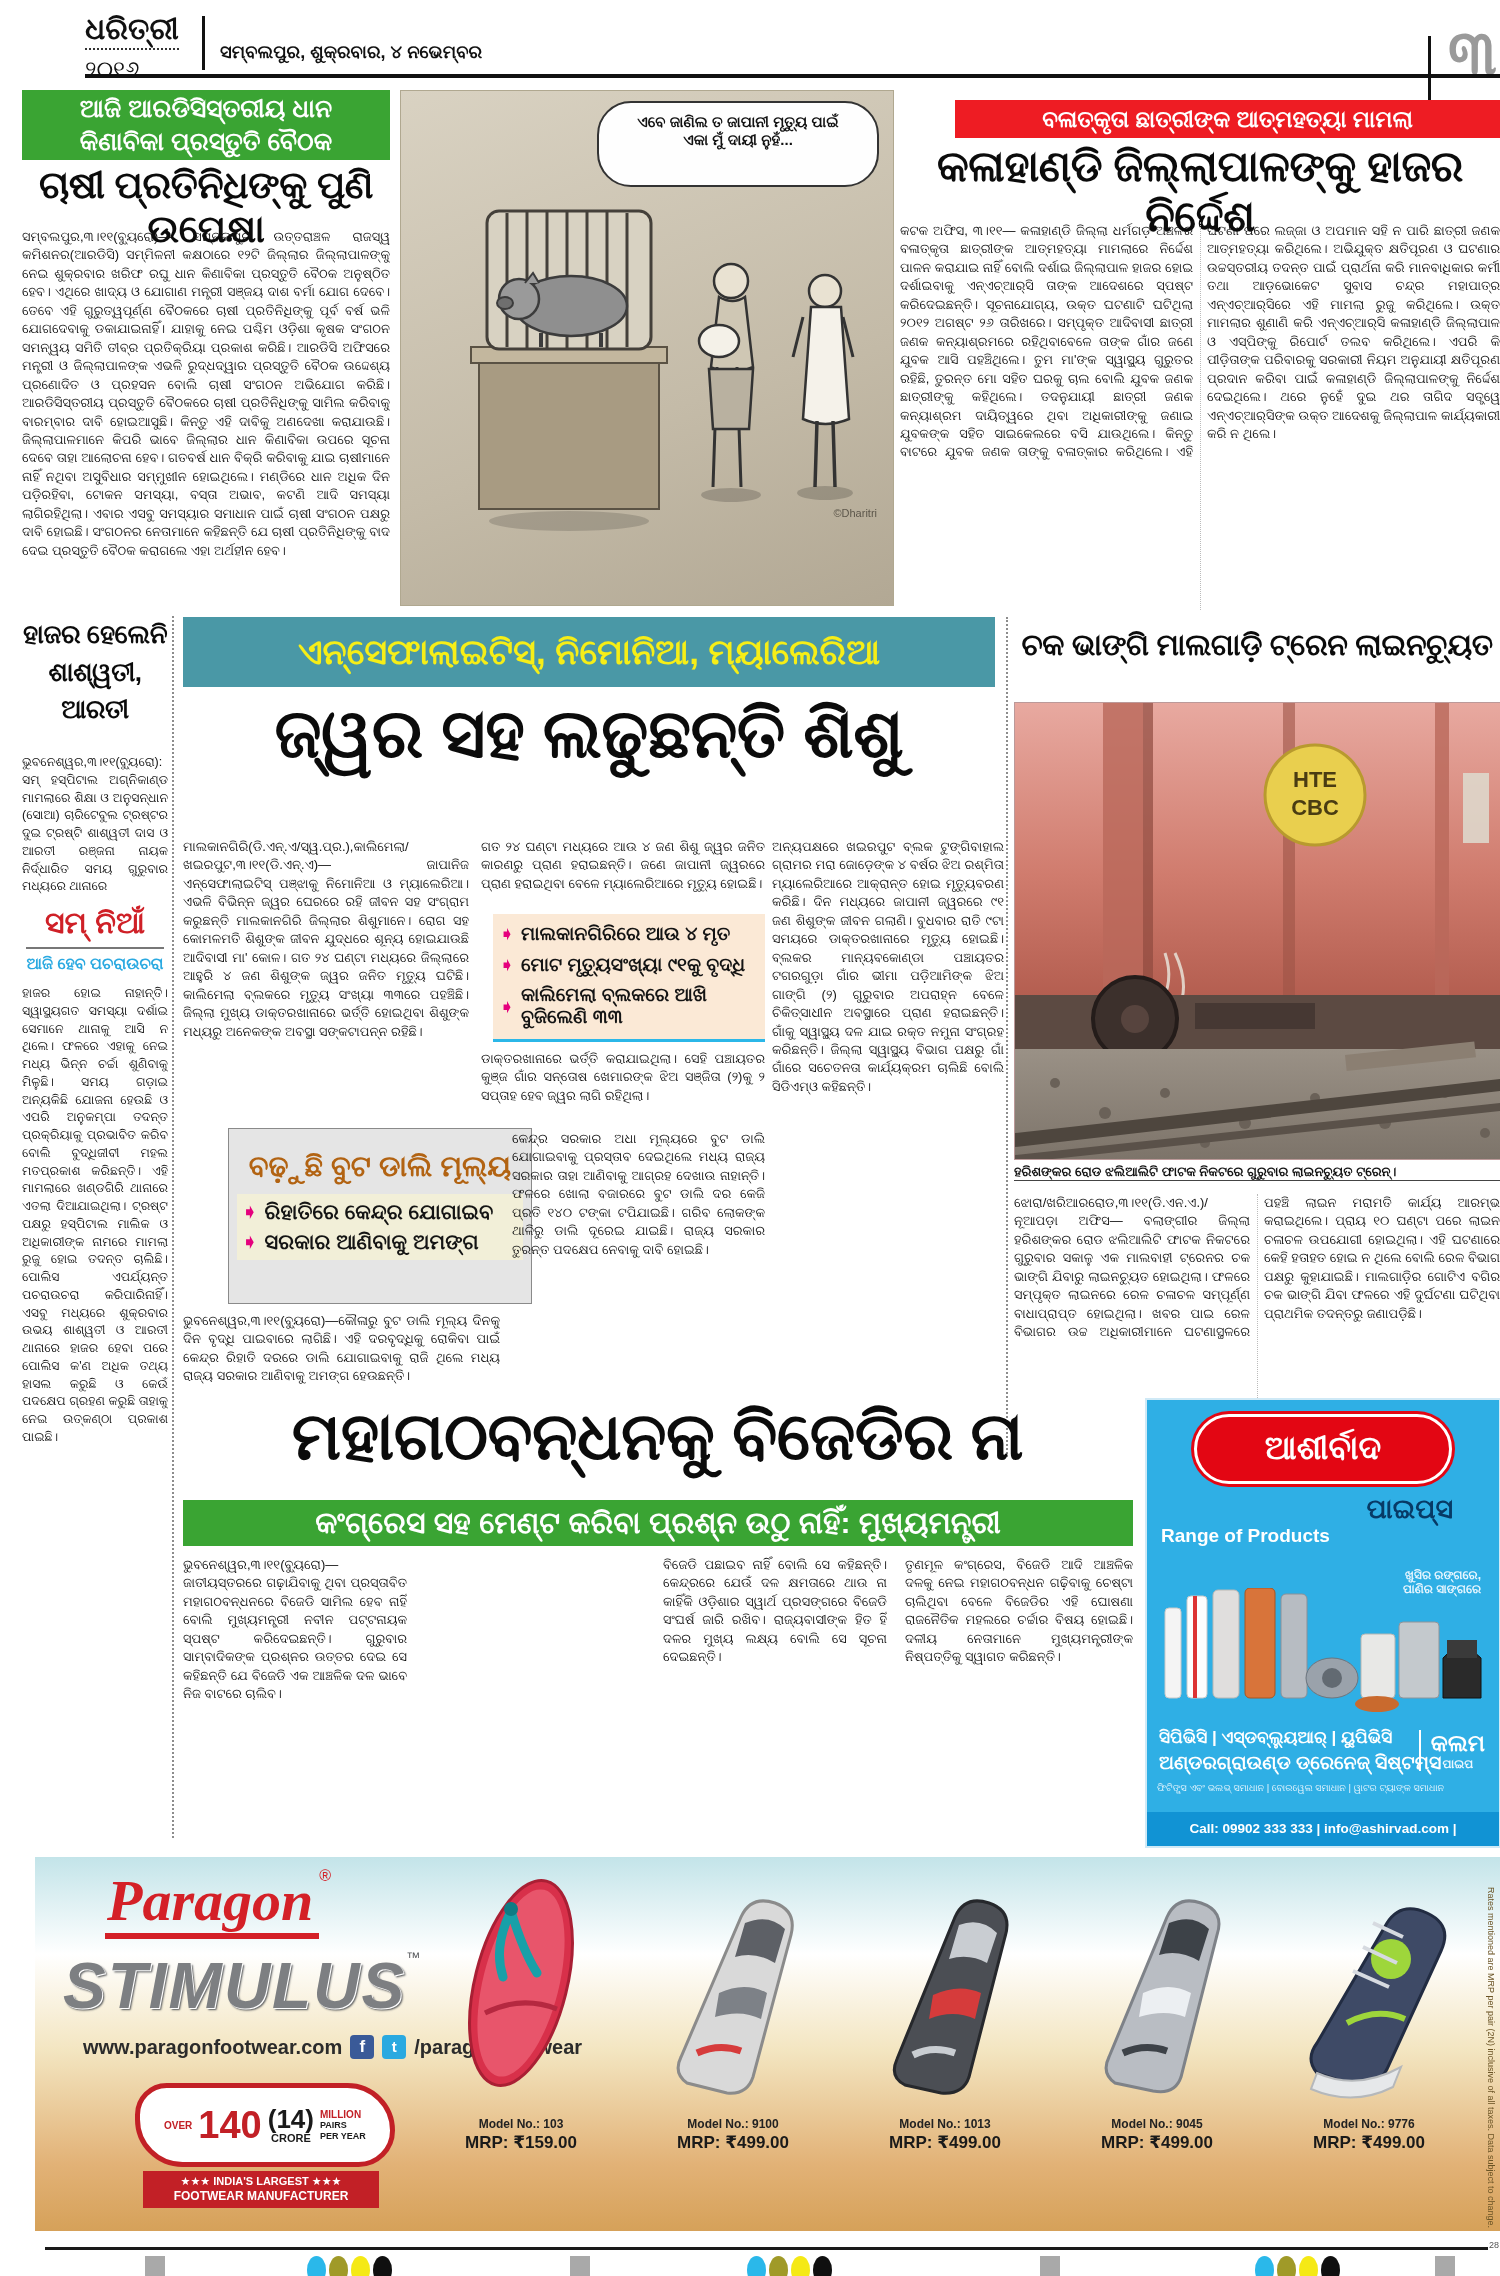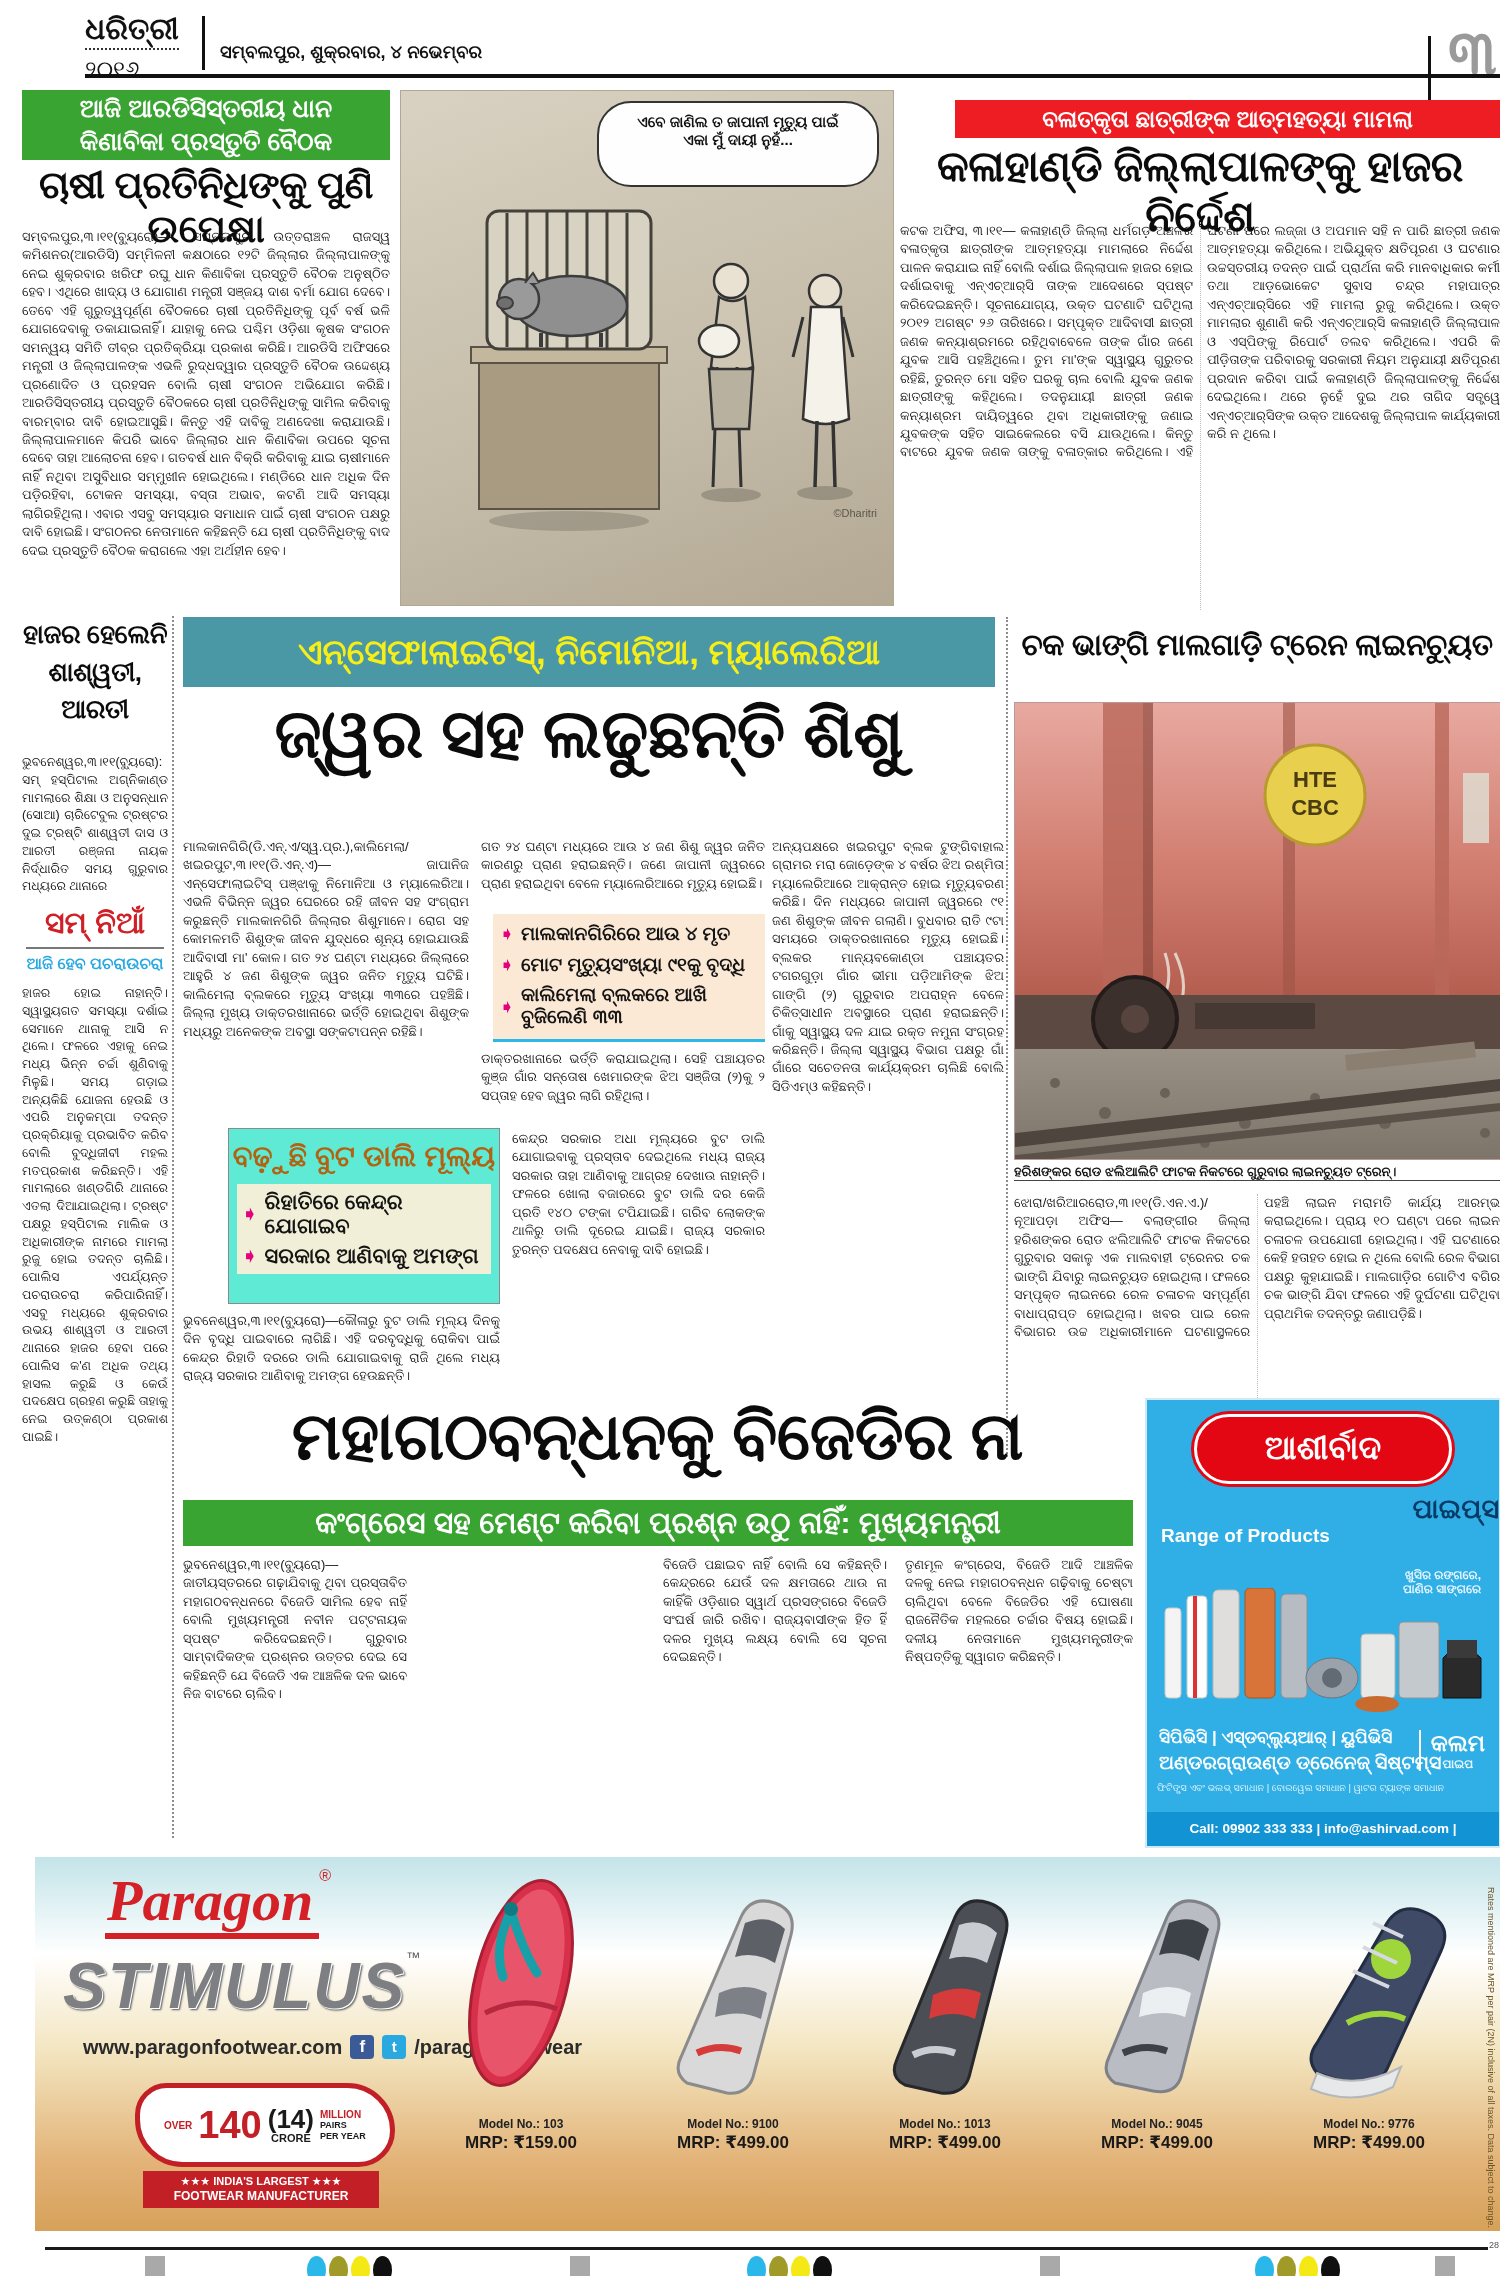--- a/index.html
+++ b/index.html
@@ -124,21 +124,21 @@
         <span>ମୋଟ ମୃତ୍ୟୁସଂଖ୍ୟା ୯୧କୁ ବୃଦ୍ଧି</span>
       </div>
     <div class="bulletline" style="font-size:19px;">
         <span class="arrow">➧</span>
         <span>କାଲିମେଲା ବ୍ଲକରେ ଆଖି ବୁଜିଲେଣି ୩୩</span>
       </div>
   </div>
   <div class="abs jtext" style="left:481px;top:1050px;width:284px;height:74px;font-size:13px;">ଡାକ୍ତରଖାନାରେ ଭର୍ତ୍ତି କରାଯାଇଥିଲା। ସେହି ପଞ୍ଚାୟତର କୁଞ୍ଜ ଗାଁର ସନ୍ତୋଷ ଖେମାରଙ୍କ ଝିଅ ସଞ୍ଜିତା (୨)କୁ ୨ ସପ୍ତାହ ହେବ ଜ୍ୱର ଲାଗି ରହିଥିଲା।</div>
   <div class="abs jtext" style="left:772px;top:838px;width:232px;height:616px;font-size:13px;">ଅନ୍ୟପକ୍ଷରେ ଖଇରପୁଟ ବ୍ଲକ ଟୁଙ୍ଗିବାହାଲ ଗ୍ରାମର ମରା ଜୋଡ଼େଙ୍କ ୪ ବର୍ଷର ଝିଅ ରଶ୍ମିତା ମ୍ୟାଲେରିଆରେ ଆକ୍ରାନ୍ତ ହୋଇ ମୃତ୍ୟୁବରଣ କରିଛି। ଦିନ ମଧ୍ୟରେ ଜାପାନୀ ଜ୍ୱରରେ ୯୧ ଜଣ ଶିଶୁଙ୍କ ଜୀବନ ଗଲାଣି। ବୁଧବାର ରାତି ୯ଟା ସମୟରେ ଡାକ୍ତରଖାନାରେ ମୃତ୍ୟୁ ହୋଇଛି। ବ୍ଲକର ମାନ୍ୟବକୋଣ୍ଡା ପଞ୍ଚାୟତର ଟଗରଗୁଡ଼ା ଗାଁର ଭୀମା ପଡ଼ିଆମିଙ୍କ ଝିଅ ଗାଙ୍ଗି (୨) ଗୁରୁବାର ଅପରାହ୍ନ ବେଳେ ଚିକିତ୍ସାଧୀନ ଅବସ୍ଥାରେ ପ୍ରାଣ ହରାଇଛନ୍ତି। ଗାଁକୁ ସ୍ୱାସ୍ଥ୍ୟ ଦଳ ଯାଇ ରକ୍ତ ନମୁନା ସଂଗ୍ରହ କରିଛନ୍ତି। ଜିଲ୍ଲା ସ୍ୱାସ୍ଥ୍ୟ ବିଭାଗ ପକ୍ଷରୁ ଗାଁ ଗାଁରେ ସଚେତନତା କାର୍ଯ୍ୟକ୍ରମ ଚାଲିଛି ବୋଲି ସିଡିଏମ୍‌ଓ କହିଛନ୍ତି।</div>
 
-  <div class="abs" style="left:228px;top:1128px;width:272px;height:176px;background:#5eead4;border:1.5px solid #8a8a8a;box-sizing:border-box;padding-top:11px;">
+  <div class="abs" style="left:228px;top:1128px;width:304px;height:176px;background:#e5e5e5;border:1.5px solid #8a8a8a;box-sizing:border-box;padding-top:21px;">
     <div style="font-size:29px;font-weight:800;color:#b26312;text-align:center;">ବଢ଼ୁଛି ବୁଟ ଡାଲି ମୂଲ୍ୟ</div>
     <div style="background:#f2efd8;margin:10px 8px 0 8px;padding:6px 4px;">
       <div class="bulletline" style="font-size:21px;margin-bottom:6px;">
           <span class="arrow">➧</span>
           <span>ରିହାତିରେ କେନ୍ଦ୍ର ଯୋଗାଇବ</span>
         </div>
       <div class="bulletline" style="font-size:21px;">
           <span class="arrow">➧</span>
           <span>ସରକାର ଆଣିବାକୁ ଅମଙ୍ଗ</span>
         </div>
@@ -203,21 +203,21 @@
   <div class="abs headline" style="left:180px;top:1398px;width:955px;font-size:66px;text-align:center;">ମହାଗଠବନ୍ଧନକୁ ବିଜେଡିର ନା</div>
   <div class="abs banner-green" style="left:183px;top:1500px;width:950px;height:46px;font-size:30px;line-height:46px;">କଂଗ୍ରେସ ସହ ମେଣ୍ଟ କରିବା ପ୍ରଶ୍ନ ଉଠୁ ନାହିଁ: ମୁଖ୍ୟମନ୍ତ୍ରୀ</div>
   <div class="abs" style="left:183px;top:1556px;width:950px;height:290px;">
     <div class="jtext" style="position:absolute;left:0;width:224px;height:290px;font-size:13px;">ଭୁବନେଶ୍ୱର,୩।୧୧(ବ୍ୟୁରୋ)—ଜାତୀୟସ୍ତରରେ ଗଢ଼ାଯିବାକୁ ଥିବା ପ୍ରସ୍ତାବିତ ମହାଗଠବନ୍ଧନରେ ବିଜେଡି ସାମିଲ ହେବ ନାହିଁ ବୋଲି ମୁଖ୍ୟମନ୍ତ୍ରୀ ନବୀନ ପଟ୍ଟନାୟକ ସ୍ପଷ୍ଟ କରିଦେଇଛନ୍ତି। ଗୁରୁବାର ସାମ୍ବାଦିକଙ୍କ ପ୍ରଶ୍ନର ଉତ୍ତର ଦେଇ ସେ କହିଛନ୍ତି ଯେ ବିଜେଡି ଏକ ଆଞ୍ଚଳିକ ଦଳ ଭାବେ ନିଜ ବାଟରେ ଚାଲିବ।</div>
     <div class="jtext" style="position:absolute;left:480px;width:224px;height:290px;font-size:13px;">ବିଜେଡି ପଛାଇବ ନାହିଁ ବୋଲି ସେ କହିଛନ୍ତି। କେନ୍ଦ୍ରରେ ଯେଉଁ ଦଳ କ୍ଷମତାରେ ଥାଉ ନା କାହିଁକି ଓଡ଼ିଶାର ସ୍ୱାର୍ଥ ପ୍ରସଙ୍ଗରେ ବିଜେଡି ସଂଘର୍ଷ ଜାରି ରଖିବ। ରାଜ୍ୟବାସୀଙ୍କ ହିତ ହିଁ ଦଳର ମୁଖ୍ୟ ଲକ୍ଷ୍ୟ ବୋଲି ସେ ସୂଚନା ଦେଇଛନ୍ତି।</div>
     <div class="jtext" style="position:absolute;left:722px;width:228px;height:290px;font-size:13px;">ତୃଣମୂଳ କଂଗ୍ରେସ, ବିଜେଡି ଆଦି ଆଞ୍ଚଳିକ ଦଳକୁ ନେଇ ମହାଗଠବନ୍ଧନ ଗଢ଼ିବାକୁ ଚେଷ୍ଟା ଚାଲିଥିବା ବେଳେ ବିଜେଡିର ଏହି ଘୋଷଣା ରାଜନୈତିକ ମହଲରେ ଚର୍ଚ୍ଚାର ବିଷୟ ହୋଇଛି। ଦଳୀୟ ନେତାମାନେ ମୁଖ୍ୟମନ୍ତ୍ରୀଙ୍କ ନିଷ୍ପତ୍ତିକୁ ସ୍ୱାଗତ କରିଛନ୍ତି।</div>
   </div>
 
   <div class="abs" style="left:1145px;top:1398px;width:356px;height:450px;background:#2fafe5;border:2px solid #cfe9f6;box-sizing:border-box;">
     <div style="margin:14px auto 0 auto;width:252px;height:64px;background:#e30613;border:3px solid #fff;box-shadow:0 0 0 3px #e30613;border-radius:36px;color:#fff;font-size:33px;font-weight:800;text-align:center;line-height:62px;">ଆଶୀର୍ବାଦ</div>
-    <div style="text-align:right;margin-top:10px;font-size:27px;font-weight:800;color:#073a66;">ପାଇପ୍ସ</div>
+    <div style="text-align:right;padding-right:46px;margin-top:10px;font-size:27px;font-weight:800;color:#073a66;">ପାଇପ୍ସ</div>
     <div style="padding-left:14px;margin-top:0;font-size:19px;font-weight:800;color:#fff;">Range of Products</div>
     <div style="position:absolute;right:18px;top:168px;text-align:right;font-size:12px;color:#eaf7ff;font-weight:700;">
       <div>ଖୁସିର ରଙ୍ଗରେ,</div>
       <div>ପାଣିର ସାଙ୍ଗରେ</div>
     </div>
     <svg width="355" height="130" viewBox="0 0 355 130" style="position:absolute;left:0;top:188px;">
       <rect x="18" y="20" width="16" height="90" rx="4" fill="#f4f4f4" stroke="#c9c9c9"></rect>
       <rect x="40" y="8" width="20" height="102" rx="4" fill="#fdfdfd" stroke="#c9c9c9"></rect>
       <rect x="46" y="8" width="4" height="102" fill="#d33"></rect>
       <rect x="66" y="2" width="26" height="108" rx="5" fill="#e0dedd" stroke="#b9b7b4"></rect>

